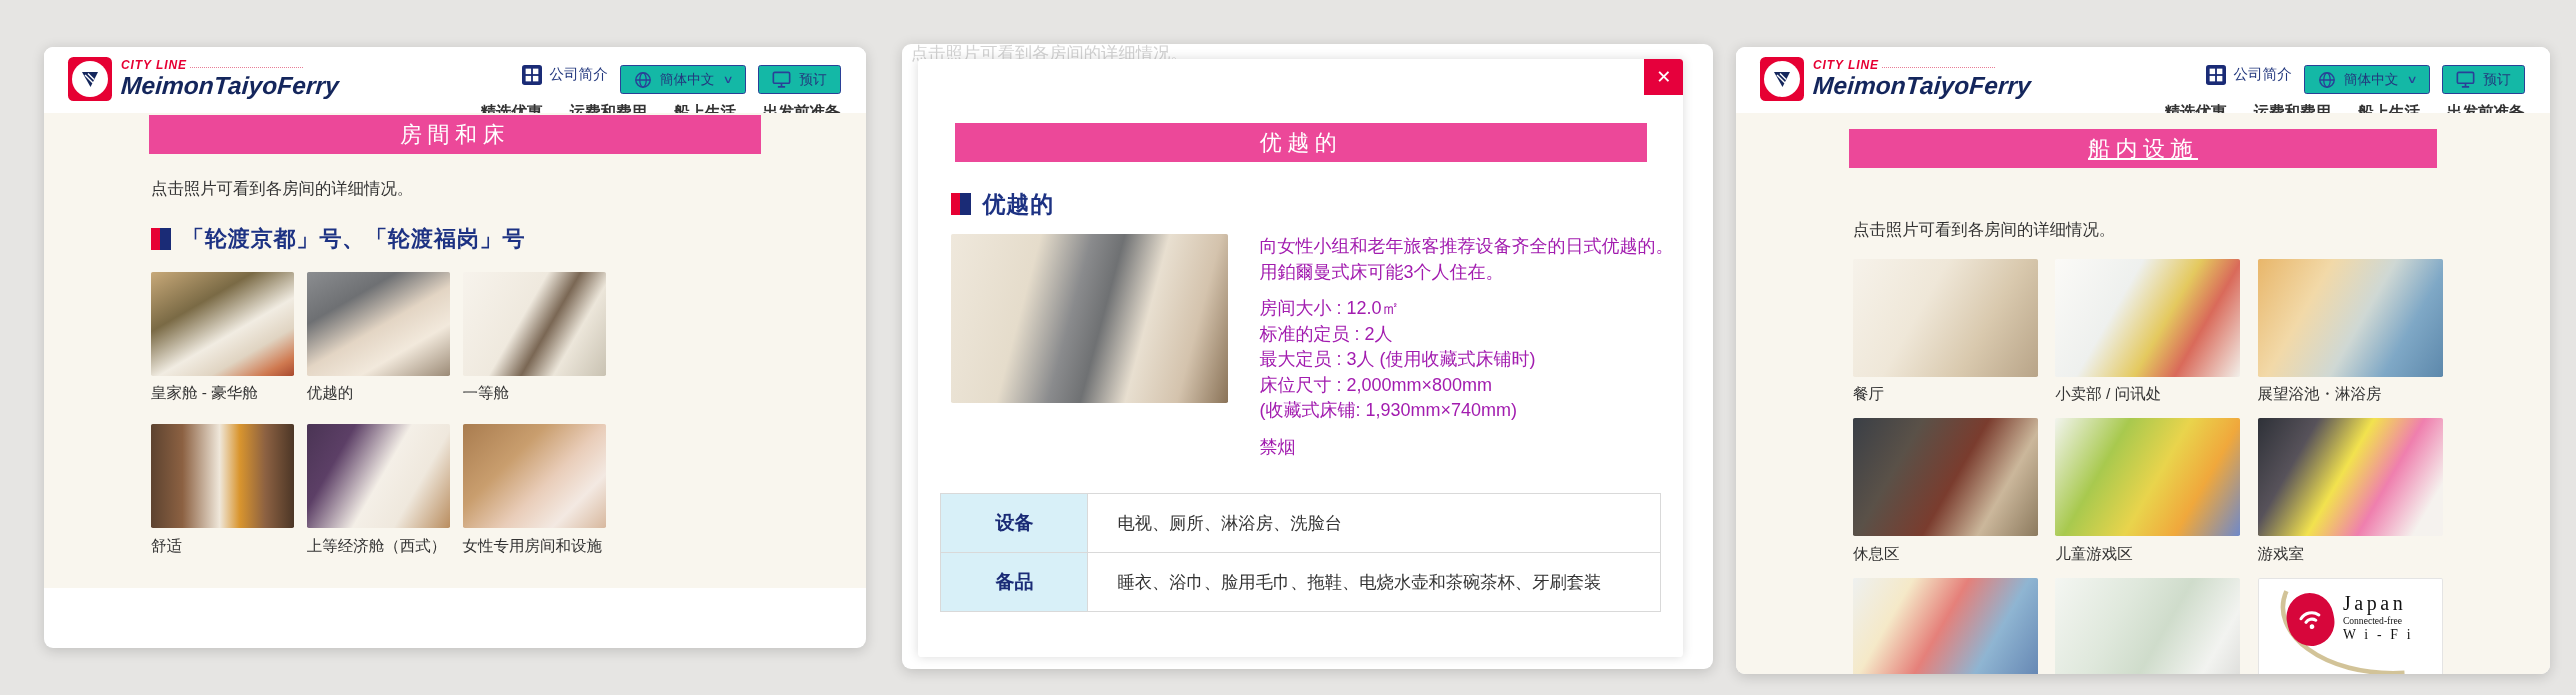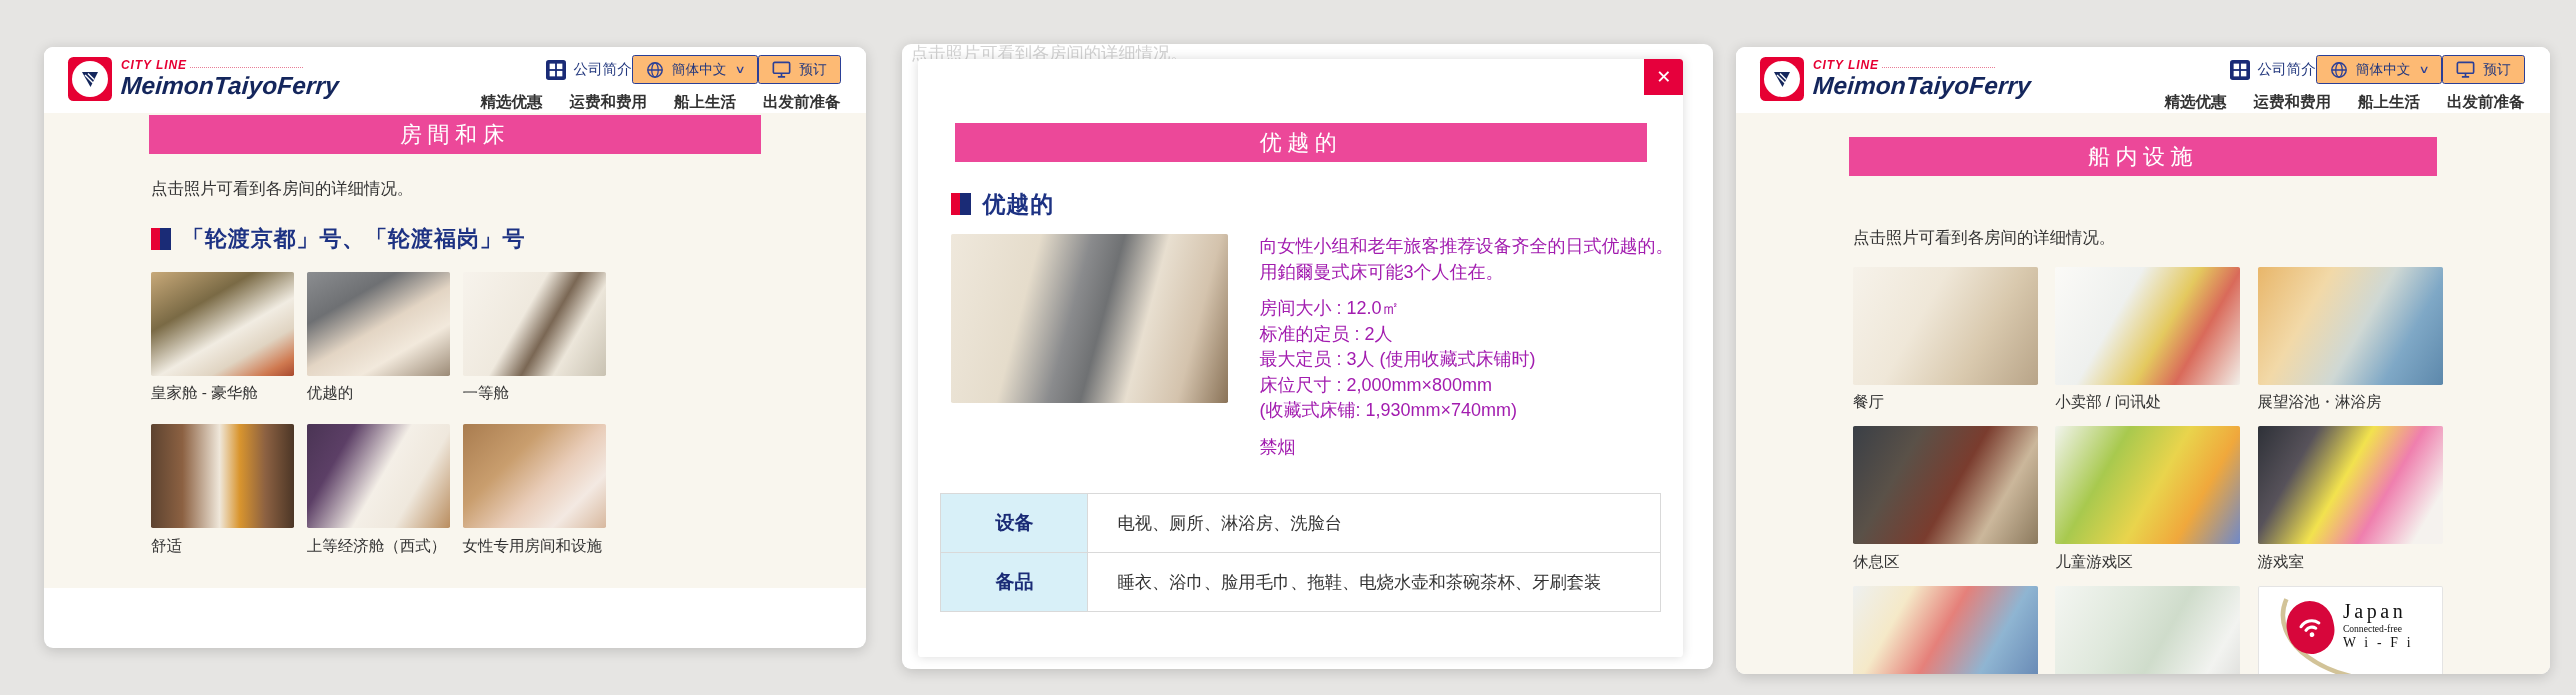--- a/index.html
+++ b/index.html
@@ -23,34 +23,34 @@
   .win-header{position:relative;height:78px;background:#fff;}
   .logo{position:absolute;left:24px;top:10px;display:flex;align-items:center;gap:9px;cursor:pointer;text-decoration:none;}
   .logo-mark{width:44px;height:44px;background:#e60033;border-radius:5.5px;display:flex;align-items:center;justify-content:center;}
   .logo-circle{width:36px;height:36px;background:#fff;border-radius:50%;display:flex;align-items:center;justify-content:center;}
   .logo-text{display:flex;flex-direction:column;line-height:1;}
   .city-line-row{display:flex;align-items:center;width:182px;}
   .city-line{color:#e60033;font-style:italic;font-weight:700;font-size:12px;letter-spacing:0.9px;white-space:nowrap;}
   .city-squiggle{flex:1;border-bottom:1.8px dotted #e87d96;margin-left:3.6px;height:3.6px;}
   .brand-name{color:#14265c;font-style:italic;font-weight:800;font-size:24.6px;letter-spacing:0;margin-top:2.7px;white-space:nowrap;transform:skewX(-4deg);}
   .header-right{position:absolute;right:25.5px;top:8.2px;display:flex;flex-direction:column;align-items:flex-end;gap:7.3px;}
-  .utility-row{display:flex;align-items:center;gap:0;}
+  .utility-row{display:flex;align-items:center;gap:12px;}
   .company-link{display:flex;align-items:center;gap:7.3px;color:#23387e;font-size:14.6px;cursor:pointer;text-decoration:none;}
-  .outline-box{display:flex;align-items:center;gap:8.2px;border:1.8px solid #2a3f97;border-radius:2.7px;padding:4.6px 12.8px;color:#23387e;font-size:13.7px;cursor:pointer;text-decoration:none;background:#fdba74;}
+  .outline-box{display:flex;align-items:center;gap:8.2px;border:1.8px solid #2a3f97;border-radius:2.7px;padding:4.6px 12.8px;color:#23387e;font-size:13.7px;cursor:pointer;text-decoration:none;background:#14b8a6;margin-top:10px;}
   .chev{font-size:11px;color:#2a3f97;transform:scaleX(1.4);margin-left:1.8px;}
   .nav-row{display:flex;gap:27px;}
   .nav-row a{color:#333;font-size:15.5px;font-weight:600;text-decoration:none;cursor:pointer;white-space:nowrap;}
 
   
   .page-body{position:absolute;left:0;right:0;top:66px;background:#f9f6ee;}
   #win-left  .page-body{height:475px;}
   #win-right .page-body{bottom:0;overflow:hidden;}
   .banner{background:#ec4899;color:#fff;text-align:center;font-size:22px;letter-spacing:5.5px;height:39px;line-height:39px;}
   #win-left  .banner{width:612px;margin:1.8px auto 0;}
-  #win-right .banner{width:588px;margin:24px auto 0;}
+  #win-right .banner{width:588px;margin:16px auto 0;text-decoration:underline;}
   .intro{font-size:16.4px;color:#333;margin:24px 0 0 107px;}
   #win-right .intro{margin:51px 0 0 117px;}
   .section-heading{display:flex;align-items:center;gap:11px;margin:24px 0 0 107px;}
   .bullet{display:inline-flex;height:22px;}
   .bullet .b-red{width:9px;background:#e60033;}
   .bullet .b-navy{width:11px;background:#1a2b76;}
   .section-heading .hd{color:#1d3283;font-size:22px;font-weight:700;letter-spacing:0.9px;}
 
   
   .thumb-grid{display:grid;margin-left:107px;margin-top:18px;}

